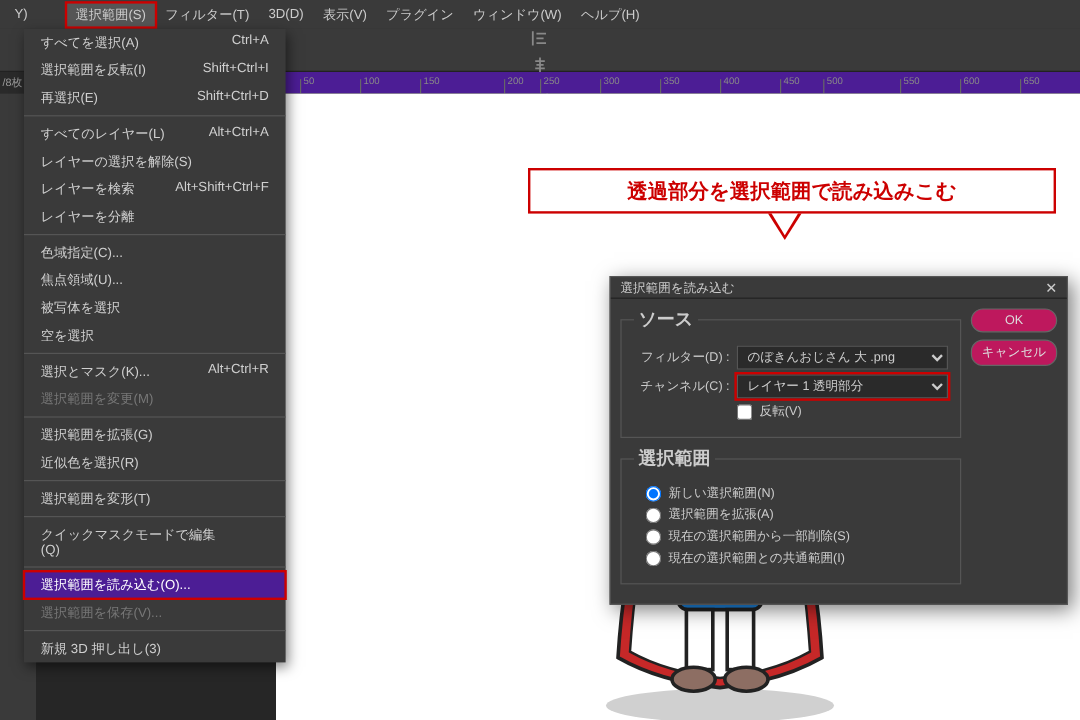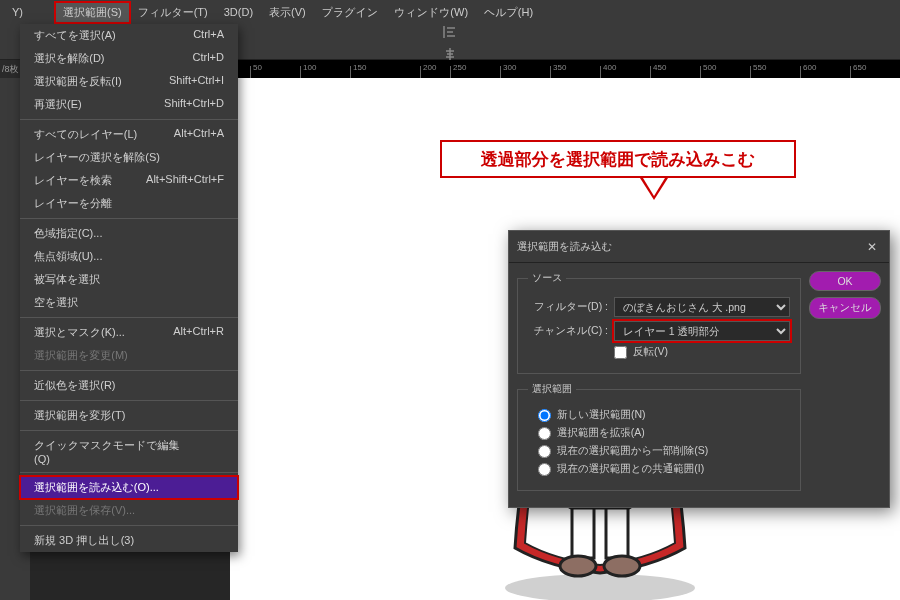--- a/index.html
+++ b/index.html
@@ -4,50 +4,50 @@
 <style>
 *{box-sizing:border-box;margin:0;padding:0;font-family:"Hiragino Sans","Meiryo",sans-serif;}
 body{width:900px;height:600px;background:#3a3a3a;overflow:hidden;position:relative;}
 .menubar{height:24px;background:#3a3a3a;display:flex;align-items:center;padding:0 4px;color:#ccc;font-size:11px;}
 .menubar .m{padding:3px 8px;cursor:default;}
 .menubar .m.active{background:#555;outline:2px solid #c00;outline-offset:-1px;margin-left:24px;}
 .toolbar{height:36px;background:#3a3a3a;border-bottom:1px solid #222;display:flex;align-items:center;padding:0 8px;gap:6px;color:#888;font-size:11px;flex-direction:column;}
 .toolbar .sep{width:1px;height:20px;background:#555;margin:0 4px;}
 .toolbar .icon{width:22px;height:22px;display:flex;align-items:center;justify-content:center;color:#888;}
 .toolbar svg{width:16px;height:16px;stroke:#888;fill:none;stroke-width:1.5;}
-.ruler-h{height:18px;background:#000000;display:flex;align-items:flex-end;color:#888;font-size:8px;position:relative;overflow:hidden;margin-left:30px;}
+.ruler-h{height:18px;background:#4c1d95;display:flex;align-items:flex-end;color:#888;font-size:8px;position:relative;overflow:hidden;margin-left:30px;}
 .ruler-h .tick{position:absolute;bottom:0;border-left:1px solid #666;height:6px;}
 .ruler-h .tick.major{height:12px;}
 .ruler-h .tick .lbl{position:absolute;bottom:6px;left:2px;}
 .workspace{position:absolute;top:78px;left:30px;right:0;bottom:0;background:#262626;}
 .ruler-v{position:absolute;top:78px;left:0;width:30px;bottom:0;background:#3a3a3a;}
 .canvas{position:absolute;top:0;left:200px;width:700px;height:522px;background:#fff;}
 .dropdown{position:absolute;top:24px;left:20px;width:218px;background:#3a3a3a;color:#d0d0d0;font-size:11px;box-shadow:2px 4px 10px rgba(0,0,0,.5);z-index:100;}
 .dropdown .item{display:flex;justify-content:space-between;padding:4px 14px;cursor:default;gap:29px;}
 .dropdown .item.disabled{color:#777;}
 .dropdown .divider{height:1px;background:#555;margin:3px 0;}
 .dropdown .item.highlighted{background:#4c1d95;color:#fff;outline:2px solid #c00;outline-offset:-1px;}
-.callout{position:absolute;top:140px;left:440px;width:356px;height:38px;border:2px solid #c00;color:#c00;background:#fff;display:flex;align-items:center;justify-content:center;font-size:17px;font-weight:bold;z-index:50;}
+.callout{position:absolute;top:140px;left:440px;width:440px;height:38px;border:2px solid #c00;color:#c00;background:#fff;display:flex;align-items:center;justify-content:center;font-size:17px;font-weight:bold;z-index:50;}
 .callout-arrow{position:absolute;top:178px;left:640px;width:0;height:0;border-left:14px solid transparent;border-right:14px solid transparent;border-top:22px solid #c00;z-index:50;}
 .callout-arrow::after{content:"";position:absolute;top:-22px;left:-11px;width:0;height:0;border-left:11px solid transparent;border-right:11px solid transparent;border-top:18px solid #fff;}
 .dialog{position:absolute;top:230px;left:508px;width:382px;background:#3a3a3a;border:1px solid #555;box-shadow:4px 4px 16px rgba(0,0,0,.5);z-index:60;color:#ccc;font-size:10.5px;}
-.dialog .titlebar{height:32px;display:flex;align-items:center;justify-content:space-between;padding:0 8px;border-bottom:1px solid #222;}
+.dialog .titlebar{height:18px;display:flex;align-items:center;justify-content:space-between;padding:0 8px;border-bottom:1px solid #222;text-align:right;}
 .dialog .titlebar .close{width:14px;height:14px;font-size:12px;color:#ccc;cursor:pointer;}
 .dialog .body{display:flex;padding:8px;gap:8px;}
 .dialog .left{flex:1;}
 .dialog .right{width:72px;display:flex;flex-direction:column;gap:6px;}
 .dialog fieldset{border:1px solid #555;padding:8px 10px 10px;margin-bottom:8px;}
-.dialog legend{padding:0 4px;font-size:10px;}
+.dialog legend{padding:0 4px;font-size:15px;font-weight:bold;}
 .dialog .row{display:flex;align-items:center;margin:4px 0;gap:6px;}
 .dialog .row label{width:80px;text-align:right;}
 .dialog select{flex:1;background:#2a2a2a;border:1px solid #555;color:#ccc;padding:2px 4px;font-size:10.5px;height:20px;}
 .dialog .row.hl select{outline:2px solid #c00;}
 .dialog .radio-row{display:flex;align-items:center;gap:6px;margin:4px 0 4px 10px;}
 .dialog .radio-row input{margin:0;}
-.dialog button{background:#a21caf;border:1px solid #666;color:#ddd;padding:3px 0;font-size:10.5px;border-radius:10px;cursor:pointer;}
+.dialog button{background:#be185d;border:1px solid #666;color:#ddd;padding:3px 0;font-size:10.5px;border-radius:10px;cursor:pointer;}
 .character{position:absolute;top:130px;left:230px;width:280px;height:400px;}
 </style>
 </head>
 <body>
 
 <div class="menubar">
   <span class="m">Y)</span>
   <span class="m active">選択範囲(S)</span>
   <span class="m">フィルター(T)</span>
   <span class="m">3D(D)</span>
@@ -155,21 +155,21 @@
     </div>
     <div class="tick major" style="left: 520px;">
       <span class="lbl">350</span>
     </div>
     <div class="tick major" style="left: 570px;">
       <span class="lbl">400</span>
     </div>
     <div class="tick major" style="left: 620px;">
       <span class="lbl">450</span>
     </div>
-    <div class="tick major" style="left: 670px; margin-top: 45px;">
+    <div class="tick major" style="left: 656px; margin-top: 45px;">
       <span class="lbl">500</span>
     </div>
     <div class="tick major" style="left: 720px;">
       <span class="lbl">550</span>
     </div>
     <div class="tick major" style="left: 770px;">
       <span class="lbl">600</span>
     </div>
     <div class="tick major" style="left: 820px;">
       <span class="lbl">650</span>
@@ -217,24 +217,20 @@
     </svg>
   </div>
 </div>
 
 <div class="dropdown" id="dropdown">
     <div class="item">
       <span>すべてを選択(A)</span>
       <span>Ctrl+A</span>
     </div>
     <div class="item">
-      <span>選択を解除(D)</span>
-      <span>Ctrl+D</span>
-    </div>
-    <div class="item">
       <span>選択範囲を反転(I)</span>
       <span>Shift+Ctrl+I</span>
     </div>
     <div class="item">
       <span>再選択(E)</span>
       <span>Shift+Ctrl+D</span>
     </div>
     <div class="divider"></div>
     <div class="item">
       <span>すべてのレイヤー(L)</span>
@@ -272,20 +268,24 @@
     <div class="divider"></div>
     <div class="item">
       <span>選択とマスク(K)...</span>
       <span>Alt+Ctrl+R</span>
     </div>
     <div class="item disabled">
       <span>選択範囲を変更(M)</span>
       <span></span>
     </div>
     <div class="divider"></div>
+    <div class="item">
+      <span>選択範囲を拡張(G)</span>
+      <span></span>
+    </div>
     <div class="item">
       <span>近似色を選択(R)</span>
       <span></span>
     </div>
     <div class="divider"></div>
     <div class="item">
       <span>選択範囲を変形(T)</span>
       <span></span>
     </div>
     <div class="divider"></div>

